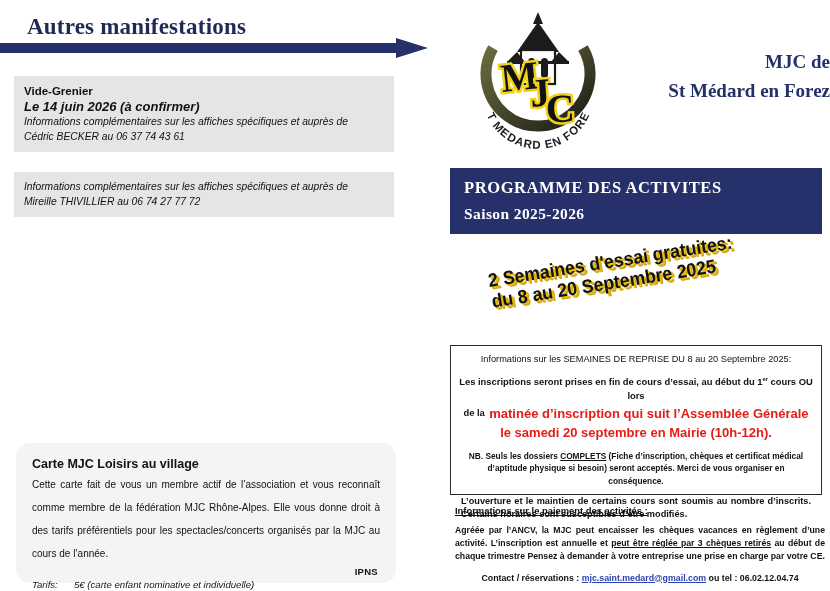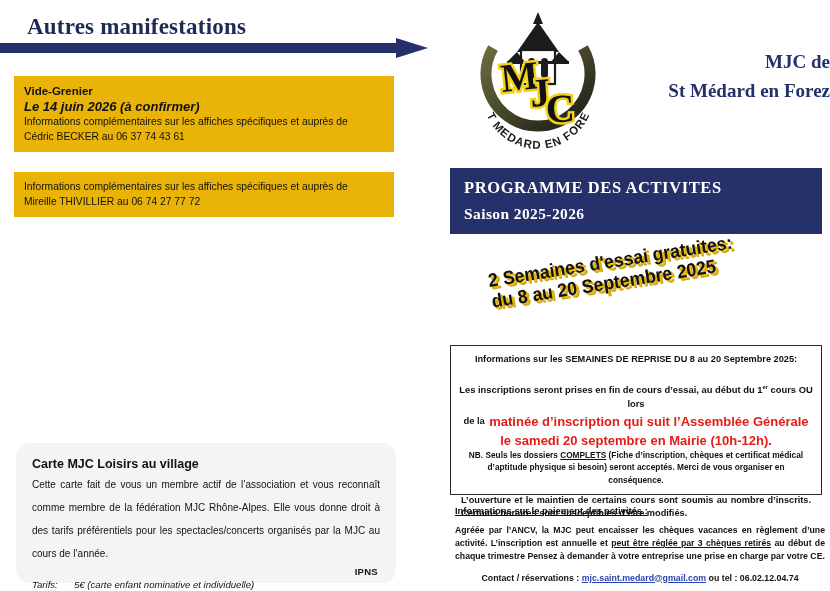--- a/index.html
+++ b/index.html
@@ -35,21 +35,21 @@
   }
 
   #arrow-shape {
     position: absolute;
     left: 0px; top: 38px;
     width: 428px; height: 20px;
   }
 
   .gray-box {
     position: absolute;
-    background: #eab308;
+    background: #e5e5e5;
     left: 14px;
     width: 380px;
     box-sizing: border-box;
     padding: 7px 10px 8px 10px;
   }
   #box-vide-grenier { top: 76px; }
   #box-munz-floor  { top: 172px; }
 
   .gb-title {
     font-size: 11.5px;
@@ -59,20 +59,21 @@
   }
   .gb-sub {
     font-size: 13px;
     font-weight: bold;
     color: #111;
     line-height: 15px;
     font-style: italic;
   }
   .gb-italic {
     font-size: 10.3px;
+    font-style: italic;
     color: #111;
     line-height: 15px;
   }
 
   
   #carte-card {
     position: absolute;
     left: 16px; top: 443px;
     width: 380px; height: 140px;
     background: #f4f4f6;
@@ -190,24 +191,24 @@
     left: 20px; top: 345px;
     width: 372px; height: 150px;
     border: 1.2px solid #2b2b2b;
     box-sizing: border-box;
     background: #ffffff;
     padding: 7px 8px 0 8px;
   }
   .ib-head {
     text-align: center;
     font-size: 9.2px;
-    font-weight: bold;
+    font-weight: normal;
     color: #111;
     line-height: 13px;
-    margin-bottom: 14px;
+    margin-bottom: 6px;
   }
   .ib-line {
     text-align: center;
     font-size: 9.4px;
     font-weight: bold;
     color: #111;
     line-height: 14px;
   }
   .ib-red {
     color: #e31c16;
@@ -219,20 +220,21 @@
     text-align: center;
     margin-top: 1px;
   }
   .ib-small-label {
     font-size: 9.4px;
     font-weight: bold;
     color: #111;
     vertical-align: 2px;
   }
   .ib-nb {
+    margin-top: 9px;
     text-align: center;
     font-size: 8.3px;
     font-weight: bold;
     color: #111;
     line-height: 12.2px;
     padding: 0 4px;
   }
   .ib-nb u { text-decoration: underline; }
   .ib-closing {
     margin-top: 8px;

